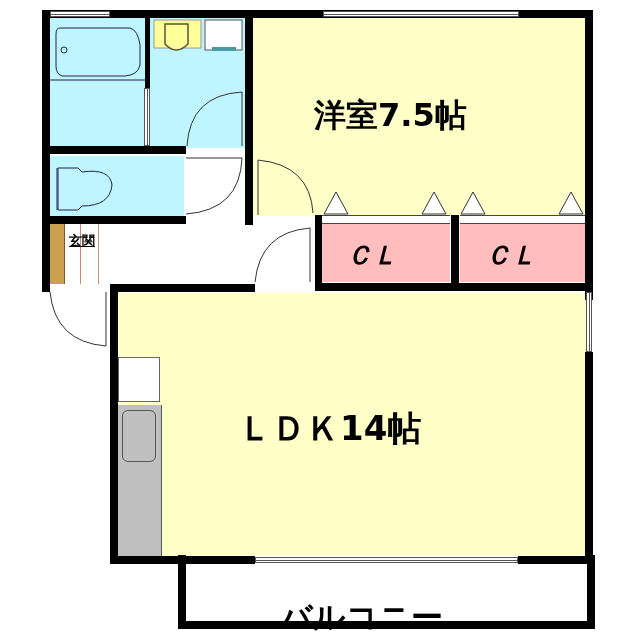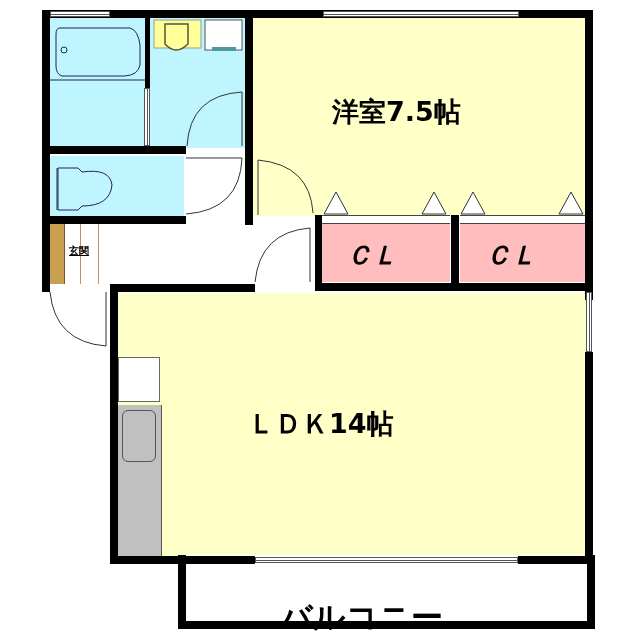--- a/index.html
+++ b/index.html
@@ -89,18 +89,18 @@
 <div class="wall" style="left:110px;top:284px;width:8px;height:280px;"></div>
 <div class="wall" style="left:110px;top:556px;width:145px;height:8px;"></div>
 <div class="wall" style="left:518px;top:556px;width:75px;height:8px;"></div>
 
 <div class="window" style="left:50px;top:11px;width:60px;height:6px;"></div>
 <div class="window" style="left:323px;top:11px;width:196px;height:6px;"></div>
 <div class="window v" style="left:586px;top:292px;width:6px;height:60px;"></div>
 <div class="window" style="left:255px;top:557px;width:263px;height:6px;"></div>
 <div class="window v" style="left:144px;top:88px;width:6px;height:58px;"></div>
 
-<div class="room-label" style="left:332px;top:94px;font-size:27px;">洋室7.5帖</div>
-<div class="room-label" style="left:248px;top:406px;font-size:27px;">ＬＤＫ14帖</div>
+<div class="room-label" style="left:314px;top:94px;font-size:32px;">洋室7.5帖</div>
+<div class="room-label" style="left:238px;top:406px;font-size:34px;">ＬＤＫ14帖</div>
 <div class="room-label" style="left:346px;top:238px;font-size:26px;font-style:italic;">ＣＬ</div>
 <div class="room-label" style="left:485px;top:238px;font-size:26px;font-style:italic;">ＣＬ</div>
-<div class="room-label" style="left:69px;top:244px;font-size:10px;text-decoration:underline;">玄関</div>
+<div class="room-label" style="left:69px;top:232px;font-size:13px;text-decoration:underline;">玄関</div>
 <div class="room-label" style="left:280px;top:596px;font-size:32px;">バルコニー</div>
 
 </body></html>

